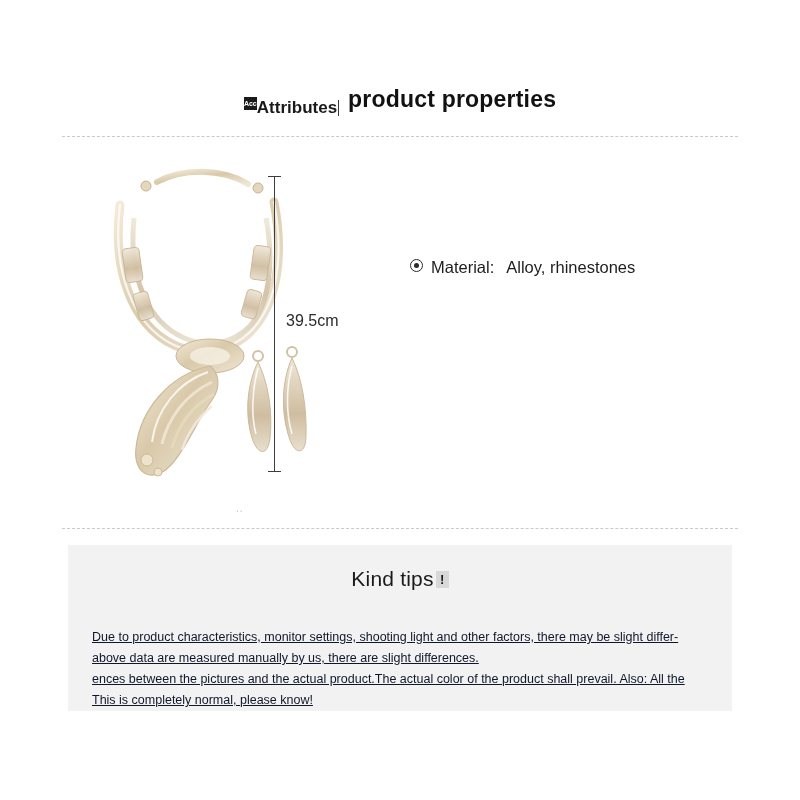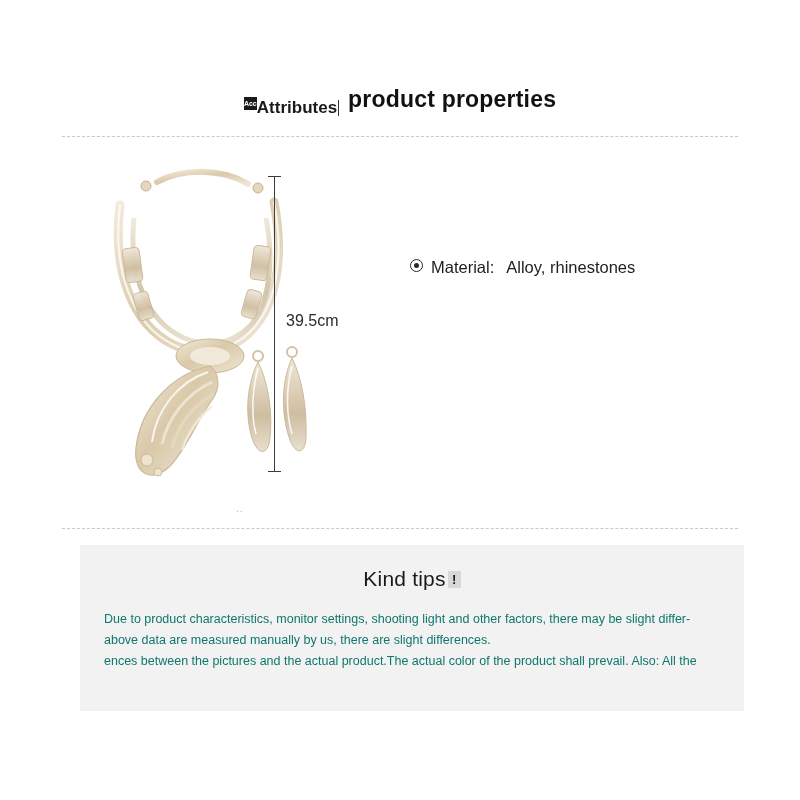--- a/index.html
+++ b/index.html
@@ -166,21 +166,21 @@
     height: 5px;
     background: #2a2a2a;
     border-radius: 50%;
   }
   .spec-label { margin-right: 4px; }
   .spec-value { margin-left: 8px; }
 
   
   .tips {
     position: absolute;
-    left: 80px;
+    left: 68px;
     top: 545px;
     width: 664px;
     height: 166px;
     background: #f2f2f2;
   }
   .tips-title {
     text-align: center;
     font-size: 21px;
     color: #1a1a1a;
     margin-top: 22px;
@@ -194,24 +194,25 @@
     width: 13px;
     height: 17px;
     line-height: 17px;
     font-size: 13px;
     text-align: center;
     position: relative;
     top: -2px;
     margin-left: 2px;
   }
   .tips-body {
-    margin: 18px 22px 0 24px;
+    margin: 36px 22px 0 24px;
     font-size: 12.5px;
     line-height: 21px;
-    color: #0f766e;
+    color: #0f172a;
+    text-decoration: underline;
   }
   .tips-body p { margin: 0; }
 
   
   .dot-mark {
     position: absolute;
     left: 236px;
     top: 503px;
     font-size: 10px;
     color: #b9b9b9;
@@ -305,16 +306,17 @@
   <div class="dashed-line dashed-bottom"></div>
 
   <div class="tips">
     <div class="tips-title">
       <span>Kind tips</span><span class="excl">!</span>
     </div>
     <div class="tips-body">
       <p>Due to product characteristics, monitor settings, shooting light and other factors, there may be slight  differ-</p>
       <p>above data are measured manually by us, there are slight differences.</p>
       <p>ences between the pictures and the actual product.The actual color of the product shall prevail. Also: All the</p>
+      <p>This is completely normal, please know!</p>
     </div>
   </div>
 
 </div>
 
 </body></html>

